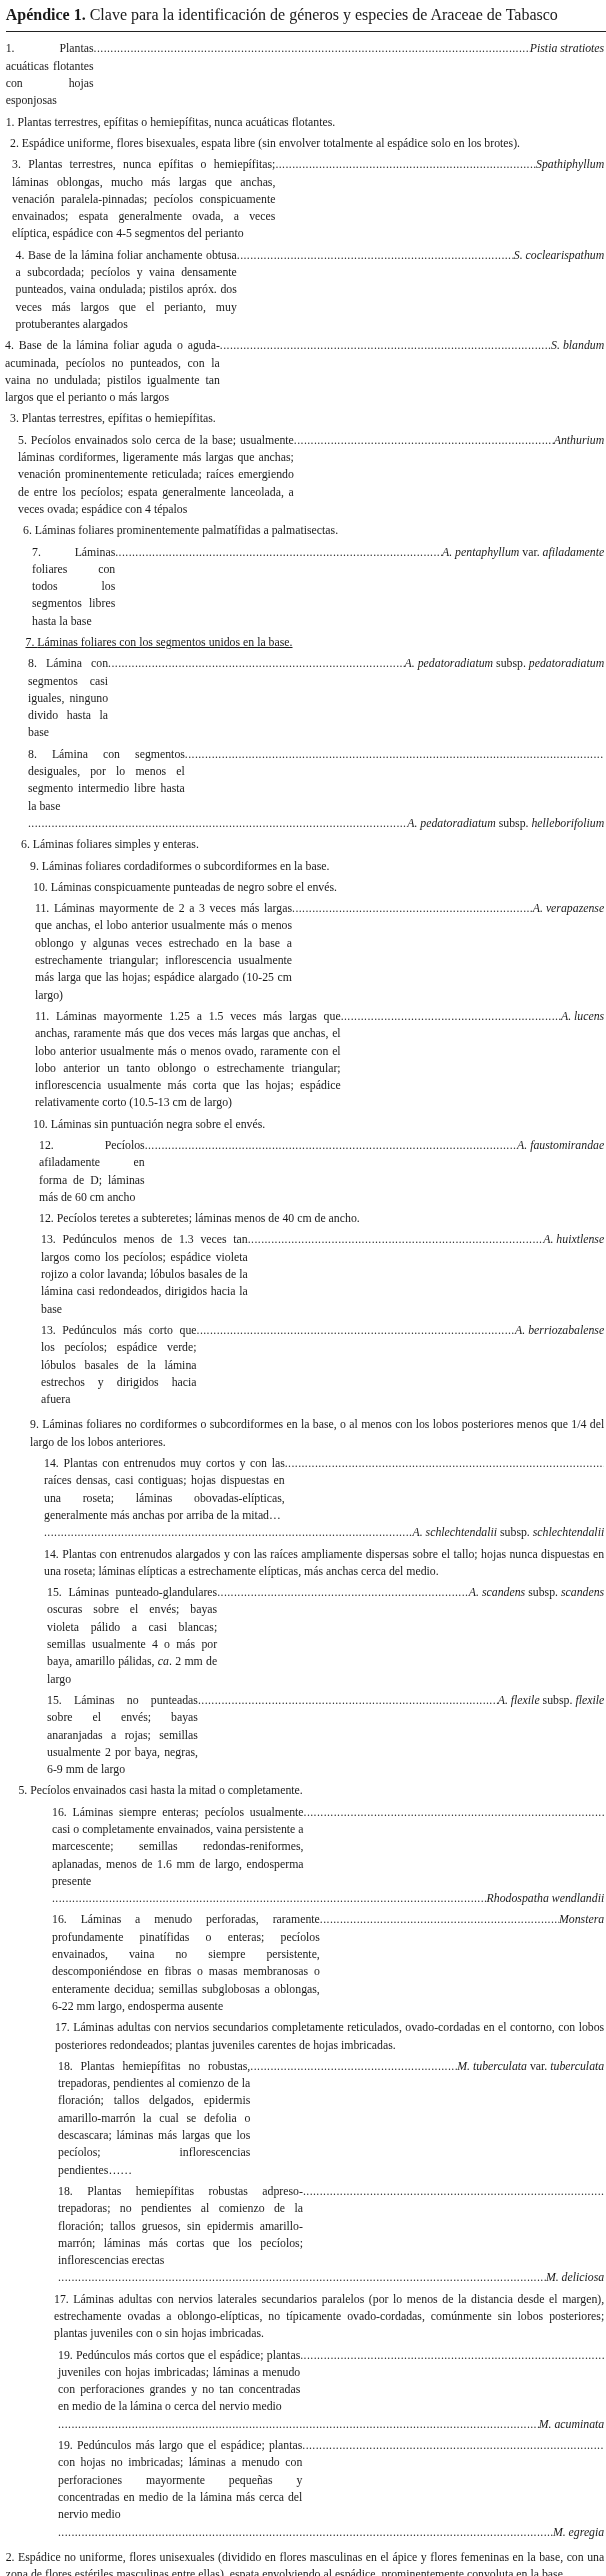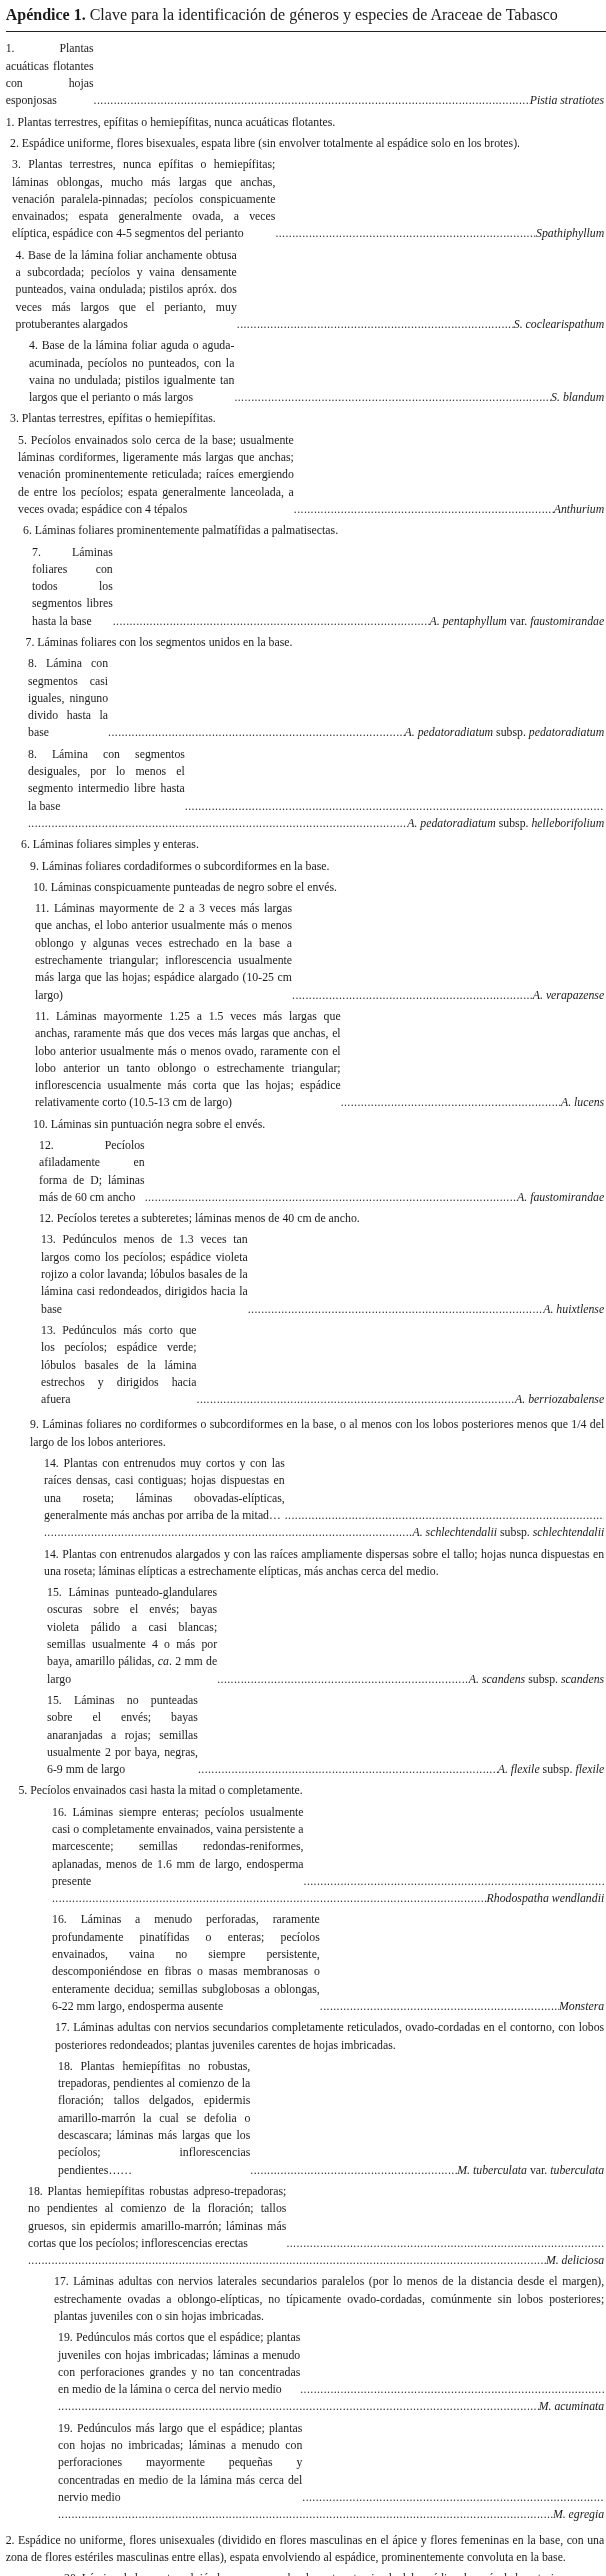--- a/index.html
+++ b/index.html
@@ -9,21 +9,21 @@
     color: #1a1a1a;
     font-size: 11.8px;
     line-height: 17.3px;
   }
   .page { position: relative; width: 607px; padding: 4.3px 0 0 0; }
   .title { padding-left: 5.7px; height: 21px; line-height: 21px; font-size: 16px; }
   .title b { font-weight: bold; }
   .rule-top { margin: 5.7px 0 0 5.7px; width: 601px; border-top: 1px solid #222; }
   .key { margin-top: 8.5px; padding-right: 2.8px; }
   .entry { position: relative; margin: 0 0 0 0; text-align: justify; text-align-last: auto; }
-  .result-row { display: flex; align-items: flex-end; white-space: nowrap; }
+  .result-row { display: flex; align-items: flex-start; white-space: nowrap; }
   .result-row .txt { flex: 0 1 auto; white-space: normal; }
   .dots {
     flex: 1 1 auto;
     overflow: hidden;
     white-space: nowrap;
     min-width: 7px;
     letter-spacing: 0.4px;
     color: #333;
   }
   .dots::before {
@@ -59,44 +59,44 @@
           <span class="taxon"><span class="it">Spathiphyllum</span></span>
         </div>
       </div>
       <div class="entry" style="margin-left: 15.6px; margin-bottom: 4px;">
         <div class="result-row">
           <span class="txt"><span>4. </span><span>Base de la lámina foliar anchamente obtusa a subcordada; pecíolos y vaina densamente punteados, vaina ondulada; pistilos apróx. dos veces más largos que el perianto, muy protuberantes alargados</span></span>
           <span class="dots"></span>
           <span class="taxon"><span class="it">S. coclearispathum</span></span>
         </div>
       </div>
-      <div class="entry" style="margin-left: 29px; margin-bottom: 4px;">
+      <div class="entry" style="margin-left: 5px; margin-bottom: 4px;">
         <div class="result-row">
           <span class="txt"><span>4. </span><span>Base de la lámina foliar aguda o aguda-acuminada, pecíolos no punteados, con la vaina no undulada; pistilos igualmente tan largos que el perianto o más largos</span></span>
           <span class="dots"></span>
           <span class="taxon"><span class="it">S. blandum</span></span>
         </div>
       </div>
       <div class="entry" style="margin-left: 10px; margin-bottom: 4px;"><span>3. </span><span>Plantas terrestres, epífitas o hemiepífitas.</span></div>
       <div class="entry" style="margin-left: 18px; margin-bottom: 4px;">
         <div class="result-row">
           <span class="txt"><span>5. </span><span>Pecíolos envainados solo cerca de la base; usualmente láminas cordiformes, ligeramente más largas que anchas; venación prominentemente reticulada; raíces emergiendo de entre los pecíolos; espata generalmente lanceolada, a veces ovada; espádice con 4 tépalos</span></span>
           <span class="dots"></span>
           <span class="taxon"><span class="it">Anthurium</span></span>
         </div>
       </div>
       <div class="entry" style="margin-left: 23px; margin-bottom: 4px;"><span>6. </span><span>Láminas foliares prominentemente palmatífidas a palmatisectas.</span></div>
       <div class="entry" style="margin-left: 32px; margin-bottom: 4px;">
         <div class="result-row">
           <span class="txt"><span>7. </span><span>Láminas foliares con todos los segmentos libres hasta la base</span></span>
           <span class="dots"></span>
-          <span class="taxon"><span class="it">A. pentaphyllum</span><span> var. </span><span class="it">faustomirandae</span></span>
-        </div>
-      </div>
-      <div class="entry" style="margin-left: 25.5px; margin-bottom: 4px;"><span>7. </span><span>Láminas foliares con los segmentos unidos en la base.</span></div>
+          <span class="taxon"><span class="it">A. pentaphyllum</span><span> var. </span><span class="it">afiladamente</span></span>
+        </div>
+      </div>
+      <div class="entry" style="margin-left: 25.5px; margin-bottom: 4px; text-decoration: underline;"><span>7. </span><span>Láminas foliares con los segmentos unidos en la base.</span></div>
       <div class="entry" style="margin-left: 28px; margin-bottom: 4px;">
         <div class="result-row">
           <span class="txt"><span>8. </span><span>Lámina con segmentos casi iguales, ninguno divido hasta la base</span></span>
           <span class="dots"></span>
           <span class="taxon"><span class="it">A. pedatoradiatum</span><span> subsp. </span><span class="it">pedatoradiatum</span></span>
         </div>
       </div>
       <div class="entry" style="margin-left: 28px; margin-bottom: 4px;">
         <div class="result-row">
           <span class="txt"><span>8. </span><span>Lámina con segmentos desiguales, por lo menos el segmento intermedio libre hasta la base</span></span>
@@ -192,21 +192,21 @@
         </div>
       </div>
       <div class="entry" style="margin-left: 55px; margin-bottom: 4px;"><span>17. </span><span>Láminas adultas con nervios secundarios completamente reticulados, ovado-cordadas en el contorno, con lobos posteriores redondeados; plantas juveniles carentes de hojas imbricadas.</span></div>
       <div class="entry" style="margin-left: 58px; margin-bottom: 4px;">
         <div class="result-row">
           <span class="txt"><span>18. </span><span>Plantas hemiepífitas no robustas, trepadoras, pendientes al comienzo de la floración; tallos delgados, epidermis amarillo-marrón la cual se defolia o descascara; láminas más largas que los pecíolos; inflorescencias pendientes……</span></span>
           <span class="dots"></span>
           <span class="taxon"><span class="it">M. tuberculata</span><span> var. </span><span class="it">tuberculata</span></span>
         </div>
       </div>
-      <div class="entry" style="margin-left: 28px; margin-bottom: 4px;">
+      <div class="entry" style="margin-left: 58px; margin-bottom: 4px;">
         <div class="result-row">
           <span class="txt"><span>18. </span><span>Plantas hemiepífitas robustas adpreso-trepadoras; no pendientes al comienzo de la floración; tallos gruesos, sin epidermis amarillo-marrón; láminas más cortas que los pecíolos; inflorescencias erectas</span></span>
           <span class="dots"></span>
         </div>
         <div class="result-row">
           <span class="dots"></span>
           <span class="taxon"><span class="it">M. deliciosa</span></span>
         </div>
       </div>
       <div class="entry" style="margin-left: 54px; margin-bottom: 4px;"><span>17. </span><span>Láminas adultas con nervios laterales secundarios paralelos (por lo menos de la distancia desde el margen), estrechamente ovadas a oblongo-elípticas, no típicamente ovado-cordadas, comúnmente sin lobos posteriores; plantas juveniles con o sin hojas imbricadas.</span></div>

